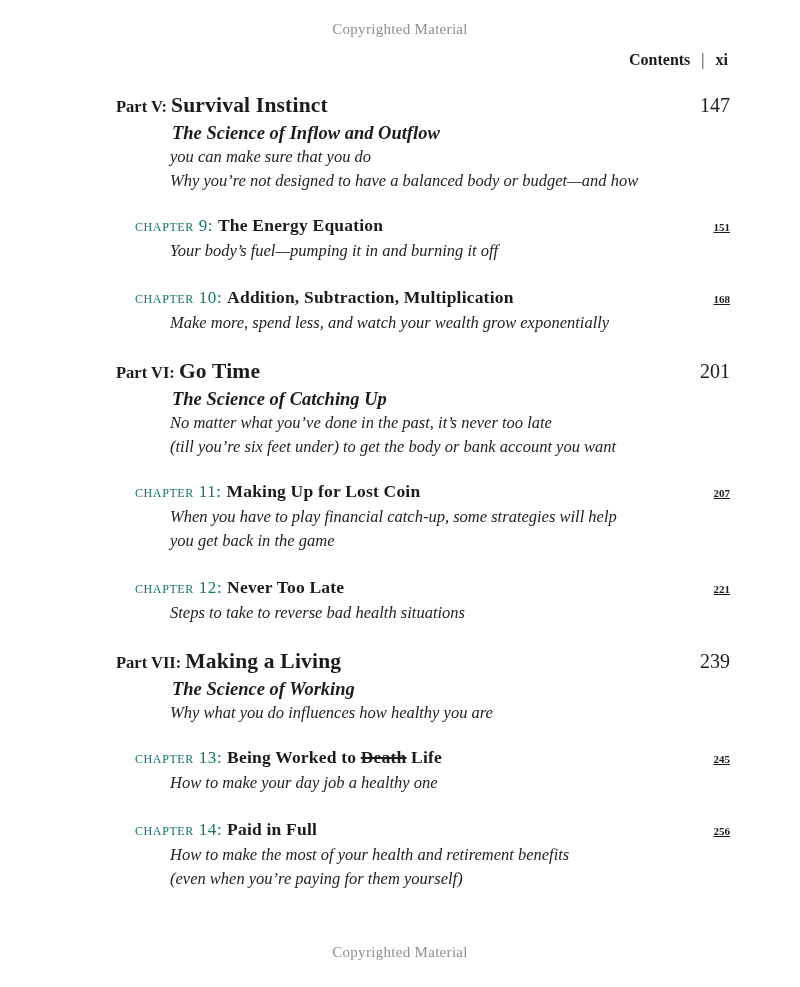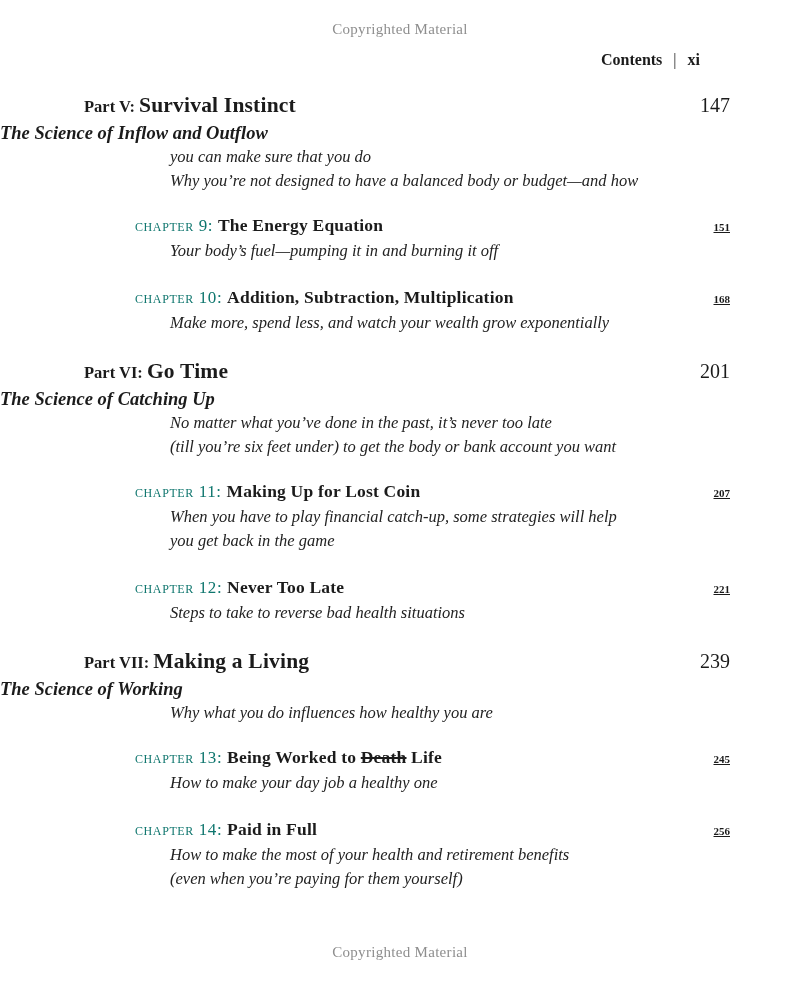--- a/index.html
+++ b/index.html
@@ -24,55 +24,56 @@
   }
   .watermark-top { margin-top: 21px; }
   .watermark-bottom {
     position: absolute;
     top: 944px;
     left: 0;
     width: 100%;
   }
   .running-head {
     margin-top: 13px;
-    padding-right: 100px;
+    padding-right: 72px;
     text-align: right;
     font-weight: 700;
     font-size: 16px;
   }
   .running-head .sep {
     display: inline-block;
     margin: 0 11px;
     font-weight: 400;
     color: #2a2a2a;
   }
   
   .toc { padding-right: 70px; }
   .row {
     display: flex;
     align-items: baseline;
     justify-content: space-between;
   }
   .part-entry { margin-top: 0; }
-  .part-row { padding-left: 84px; margin-top: 22px; line-height: 28px; }
+  .part-row { padding-left: 116px; margin-top: 22px; line-height: 28px; }
   .part-label {
     font-size: 16.5px;
     font-weight: 600;
     white-space: pre;
   }
   .part-title {
     font-size: 21.5px;
     font-weight: 700;
     letter-spacing: 0.2px;
   }
   .part-page {
     font-size: 20px;
     font-weight: 400;
   }
   .part-subtitle {
+    padding-left: 172px;
     font-size: 18.5px;
     font-style: italic;
     font-weight: 700;
     line-height: 24px;
   }
   .desc {
     padding-left: 170px;
     font-style: italic;
     font-size: 16.5px;
     color: #222222;

